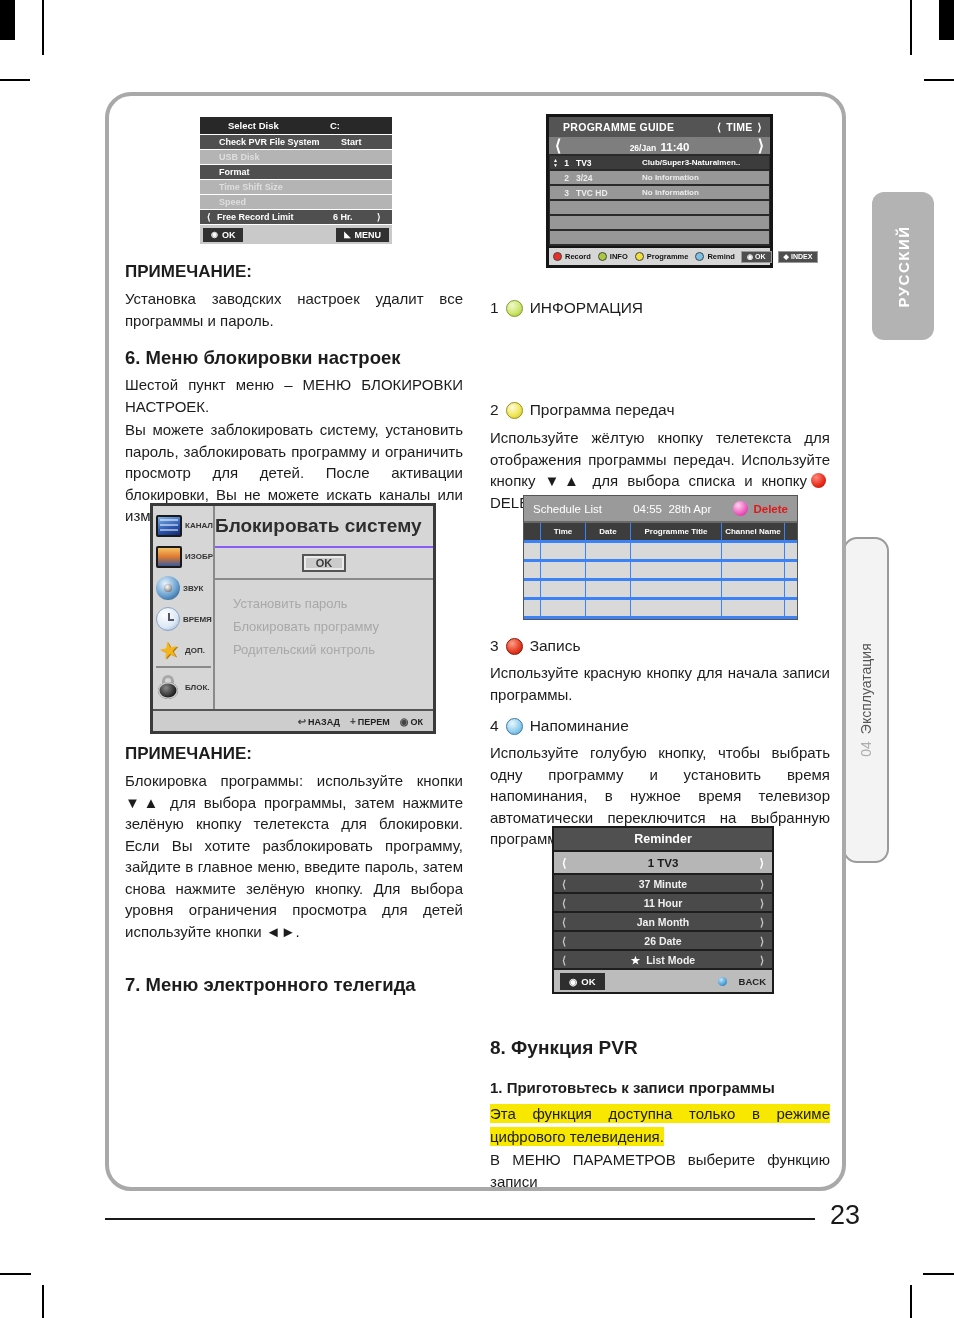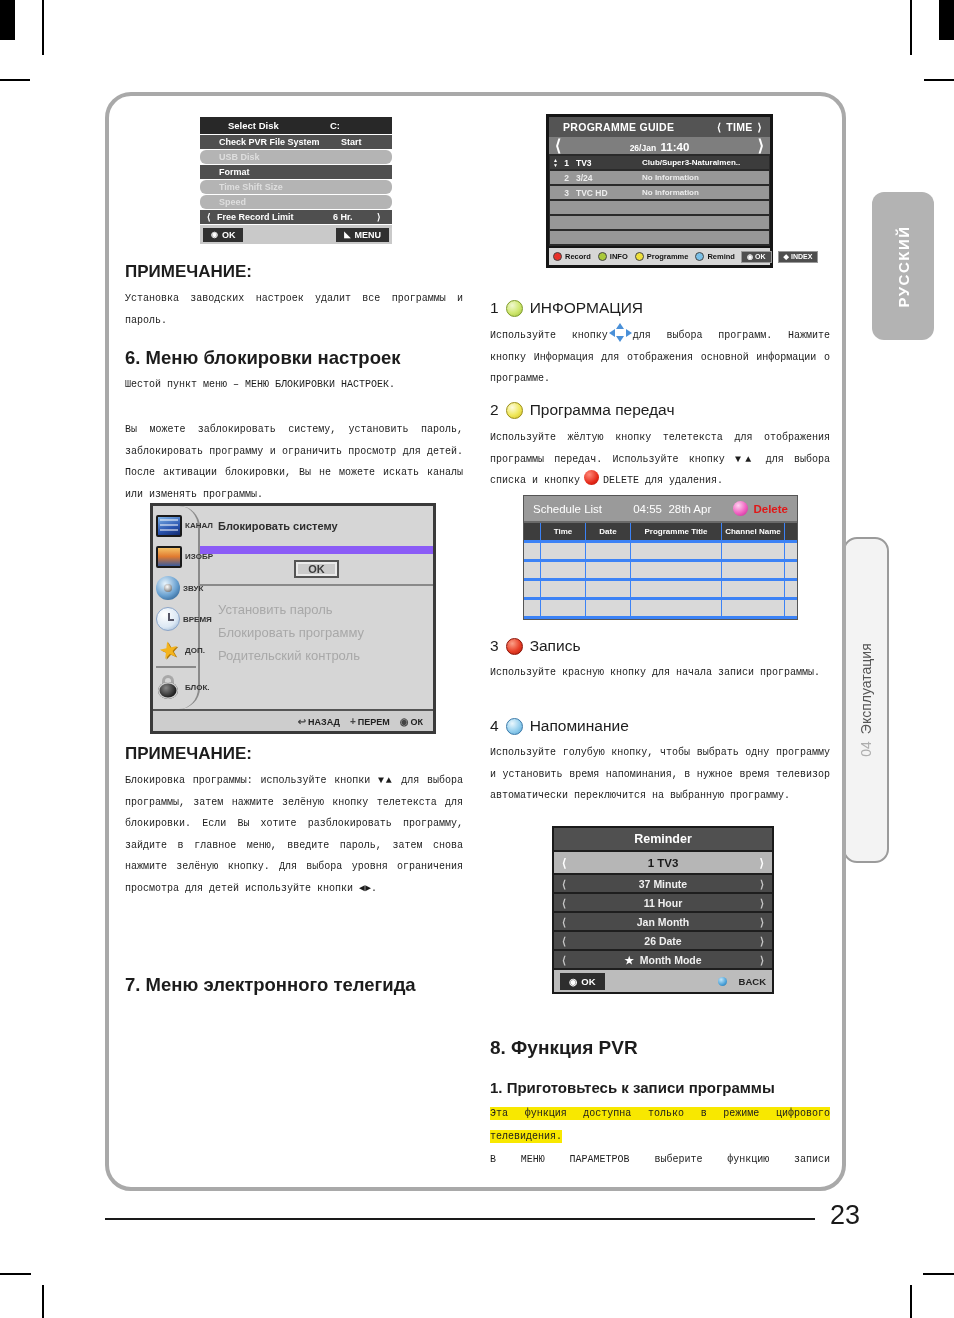--- a/index.html
+++ b/index.html
@@ -18,21 +18,21 @@
                font-size:15px;letter-spacing:1.5px;}
   .tab-ch{position:absolute;left:843px;top:537px;width:42px;height:322px;background:#f3f3f3;
           border:2px solid #9b9b9b;border-radius:14px;display:flex;align-items:center;justify-content:center;}
   .tab-ch .inner{transform:rotate(-90deg);white-space:nowrap;font-size:14px;}
   .tab-ch .ch-num{color:#aeaeae;margin-right:7px;}
   .tab-ch .ch-name{color:#555;}
   
   .note-title{font-size:17px;font-weight:bold;}
   .h-num{font-size:18.5px;font-weight:bold;}
   .h-sub{font-size:15px;font-weight:bold;}
-  .body-text{font-size:10px;line-height:21.5px;text-align:justify;font-family:Liberation Mono, monospace;}
+  .body-text{font-size:15px;line-height:21.5px;text-align:justify;}
   .body-text p{margin:0;}
   .just-last{text-align-last:justify;}
   .hl{background:#f8e800;padding:1px 0;-webkit-box-decoration-break:clone;box-decoration-break:clone;}
   
   .dpad{display:inline-block;position:relative;width:19px;height:15px;vertical-align:-2px;margin:0 3px;}
   .dpad i{position:absolute;width:0;height:0;border:4px solid transparent;}
   .dpad .u{left:5.5px;top:-2px;border-top:none;border-bottom:6px solid #4a90d8;}
   .dpad .d{left:5.5px;bottom:-2px;border-bottom:none;border-top:6px solid #4a90d8;}
   .dpad .l{left:-2px;top:3.5px;border-left:none;border-right:6px solid #4a90d8;}
   .dpad .r{right:-2px;top:3.5px;border-right:none;border-left:6px solid #4a90d8;}
@@ -46,21 +46,21 @@
   .ncirc.blue{background:radial-gradient(circle at 35% 30%,#eaf7fd,#94cfee 55%,#55a3d2);border:1px solid #3878a8;}
   
   .sd{position:absolute;left:200px;top:117px;width:192px;display:flex;flex-direction:column;gap:1px;background:#fff;}
   .sd-header{height:17px;background:#282828;color:#fff;font-size:9.5px;font-weight:bold;display:flex;align-items:center;}
   .sd-header .t{padding-left:28px;}
   .sd-header .v{margin-left:auto;margin-right:52px;}
   .sd-row{height:14px;display:flex;align-items:center;font-size:9px;font-weight:bold;padding:0 7px;}
   .sd-row .lab{flex:1;padding-left:12px;}
   .sd-row .val{width:44px;}
   .sd-row.on{background:#4f4f4f;color:#fff;}
-  .sd-row.off{background:#b4b4b4;color:#dedede;border-radius:6px;}
+  .sd-row.off{background:#b4b4b4;color:#dedede;}
   .sd-row .chv{width:8px;padding:0;}
   .sd-row.arrows .lab{padding-left:2px;}
   .sd-footer{height:19px;background:#c9c9c9;display:flex;align-items:center;justify-content:space-between;padding:0 3px;}
   .sd-btn{background:#303030;color:#fff;font-size:9px;font-weight:bold;padding:2px 8px;display:flex;gap:4px;align-items:center;}
   .sd-btn .g{font-size:8px;}
   
   .pg{position:absolute;left:546px;top:114px;width:221px;border:3px solid #151515;background:#2a2a2a;
       display:flex;flex-direction:column;}
   .pg-title{height:20px;background:#545454;color:#fff;display:flex;align-items:center;gap:5px;
             padding:0 8px 0 14px;font-size:10.5px;font-weight:bold;letter-spacing:.3px;}
@@ -79,21 +79,21 @@
   .pg-info{flex:1;font-size:8px;}
   .pg-legend{height:17px;background:#d6d6d6;border-top:2px solid #151515;display:flex;align-items:center;
              padding:0 4px;gap:3px;font-size:7.5px;font-weight:bold;color:#111;}
   .dot{width:7px;height:7px;border-radius:50%;border:1px solid #444;flex-shrink:0;}
   .dot.red{background:#e83028;} .dot.green{background:#a9c93a;} .dot.yel{background:#efe03a;} .dot.blu{background:#7ac0e8;}
   .pg-btn{background:#4e4e4e;color:#fff;border:1px solid #999;padding:1px 5px;font-size:7px;display:flex;gap:2px;align-items:center;margin-left:3px;}
   
   .lm{position:absolute;left:150px;top:503px;width:286px;height:231px;border:3px solid #3a3a3a;background:#d6d6d6;
       display:flex;flex-direction:column;box-sizing:border-box;}
   .lm-main{flex:1;display:flex;min-height:0;}
-  .lm-side{width:47px;border-right:2px solid #8a8a8a;display:flex;flex-direction:column;padding:4px 2px 2px 3px;box-sizing:border-box;border-radius:21px;}
+  .lm-side{width:62px;border-right:2px solid #8a8a8a;display:flex;flex-direction:column;padding:4px 2px 2px 3px;box-sizing:border-box;}
   .lm-item{height:32px;display:flex;align-items:center;gap:3px;}
   .lm-item .lab{font-size:8px;font-weight:bold;color:#333;}
   .lm-item.last{margin-top:auto;border-top:2px solid #8a8a8a;height:40px;}
   .ic{width:26px;height:22px;position:relative;flex-shrink:0;}
   .ic-tv{background:linear-gradient(160deg,#7fb4e8,#2a55b0 60%,#122a70);border:2px solid #1a1a1a;box-sizing:border-box;border-radius:2px;}
   .ic-tv::after{content:"";position:absolute;inset:2px;background:repeating-linear-gradient(180deg,rgba(255,255,255,.5) 0 2px,transparent 2px 5px);}
   .ic-pic{background:linear-gradient(180deg,#f5c266,#e07a30 48%,#3a5a9a);border:2px solid #1a1a1a;box-sizing:border-box;border-radius:2px;}
   .ic-snd{width:24px;height:24px;border-radius:50%;background:radial-gradient(circle at 38% 32%,#e8f4fc,#68a0d0 55%,#184878);}
   .ic-snd::after{content:"";position:absolute;left:50%;top:50%;width:8px;height:8px;margin:-4px;border-radius:50%;
                  background:radial-gradient(circle at 40% 35%,#fff,#888 70%,#333);}
@@ -102,22 +102,22 @@
   .ic-time::after{content:"";position:absolute;left:11px;top:5px;width:2px;height:7px;background:#556;}
   .ic-time::before{content:"";position:absolute;left:11px;top:11px;width:6px;height:2px;background:#556;}
   .ic-star{display:flex;align-items:center;justify-content:center;font-size:23px;color:#f4b41e;
            text-shadow:1px 1px 0 #b07808;transform:rotate(-12deg);}
   .ic-lock{height:26px;}
   .ic-lock::before{content:"";position:absolute;left:6px;top:0;width:12px;height:9px;border:3px solid #a8a8a8;
                    border-bottom:none;border-radius:7px 7px 0 0;box-sizing:border-box;}
   .ic-lock::after{content:"";position:absolute;left:2px;top:7px;width:20px;height:17px;border-radius:50%;
                   background:radial-gradient(circle at 40% 35%,#888,#222 60%,#000);box-shadow:inset 0 0 0 1.5px #cfcfcf;}
   .lm-content{flex:1;display:flex;flex-direction:column;}
-  .lm-title{height:40px;display:flex;align-items:center;padding-left:18px;font-weight:bold;font-size:11px;
-            color:#2e2e2e;border-bottom:8px solid #8b5cf6;}
+  .lm-title{height:40px;display:flex;align-items:center;font-weight:bold;font-size:19px;
+            color:#2e2e2e;border-bottom:2px solid #8b5cf6;}
   .lm-okband{height:30px;display:flex;align-items:center;justify-content:center;border-bottom:2px solid #8a8a8a;}
   .lm-okbtn{border:2px solid #555;background:#cbcbcb;box-shadow:inset 0 0 0 2px #ebebeb;padding:0 12px;
             font-size:11px;font-weight:bold;color:#3a3a3a;line-height:14px;}
   .lm-items{padding:12px 0 0 18px;font-size:13px;color:#a8a8a8;line-height:23px;}
   .lm-footer{height:20px;border-top:2px solid #555;background:#cdcdcd;display:flex;justify-content:flex-end;
              align-items:center;gap:10px;padding-right:10px;font-size:9px;font-weight:bold;color:#222;}
   .lm-footer .g{font-size:10px;margin-right:2px;color:#444;}
   
   .sch{position:absolute;left:523px;top:495px;width:273px;border:1px solid #555;background:#3b82f6;
        display:flex;flex-direction:column;}
@@ -342,23 +342,20 @@
     <p>Блокировка программы: используйте кнопки ▼▲ для выбора программы, затем нажмите зелёную кнопку телетекста для блокировки. Если Вы хотите разблокировать программу, зайдите в главное меню, введите пароль, затем снова нажмите зелёную кнопку. Для выбора уровня ограничения просмотра для детей используйте кнопки ◄►.</p>
   </div>
 
   <div class="abs h-num" style="left:125px;top:974px;">7. Меню электронного телегида</div>
 
   <div class="abs item-head" style="left:490px;top:299px;">
     <span>1</span>
     <span class="ncirc green"></span>
     <span>ИНФОРМАЦИЯ</span>
   </div>
-  <div class="abs body-text" style="left:490px;top:325px;width:340px;">
-    <span>Используйте кнопку</span><span class="dpad"><i class="u"></i><i class="d"></i><i class="l"></i><i class="r"></i></span><span>для выбора программ. Нажмите кнопку Информация для отображения основной информации о программе.</span>
-  </div>
 
   <div class="abs item-head" style="left:490px;top:401px;">
     <span>2</span>
     <span class="ncirc yellow"></span>
     <span>Программа передач</span>
   </div>
   <div class="abs body-text" style="left:490px;top:427px;width:340px;">
     <span>Используйте жёлтую кнопку телетекста для отображения программы передач. Используйте кнопку ▼▲ для выбора списка и кнопку</span><span class="idot red"></span><span>DELETE</span> <span>для удаления.</span>
   </div>
 
@@ -447,21 +444,21 @@
         <span class="c">Jan Month</span>
         <span class="chv">⟩</span>
     </div>
     <div class="rem-row">
       <span class="chv">⟨</span>
         <span class="c">26 Date</span>
         <span class="chv">⟩</span>
     </div>
     <div class="rem-row">
       <span class="chv">⟨</span>
-        <span class="c"><span class="star">★</span><span>Month Mode</span></span>
+        <span class="c"><span class="star">★</span><span>List Mode</span></span>
         <span class="chv">⟩</span>
     </div>
     <div class="rem-foot">
       <span class="rem-ok">
           <span>◉</span>
           <span>OK</span>
         </span>
       <span class="rem-back">
           <span class="bdot"></span>
           <span>BACK</span>

